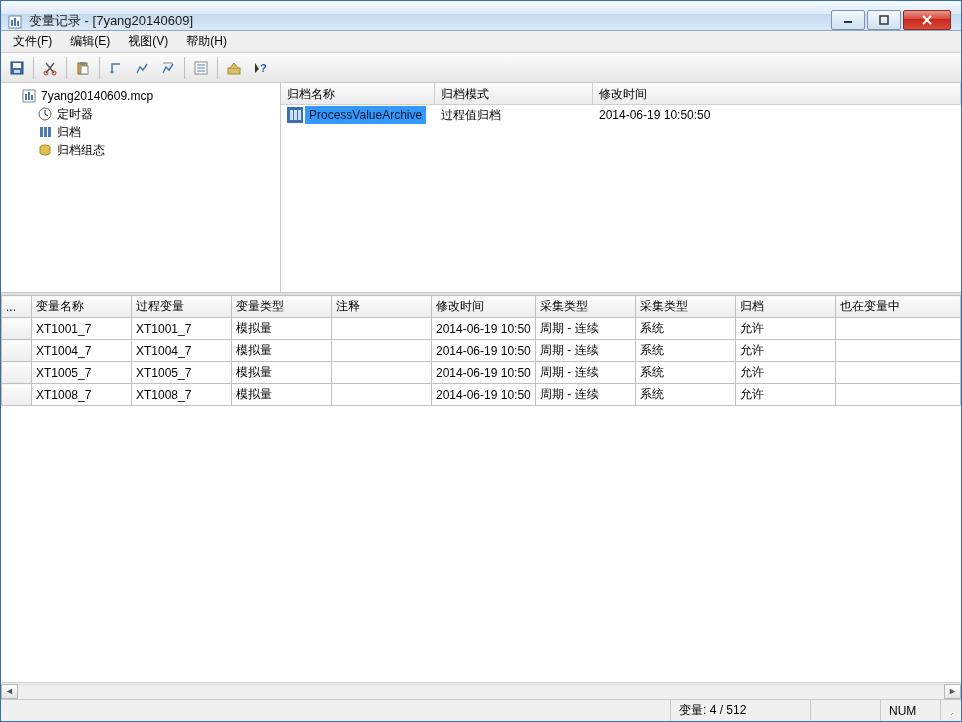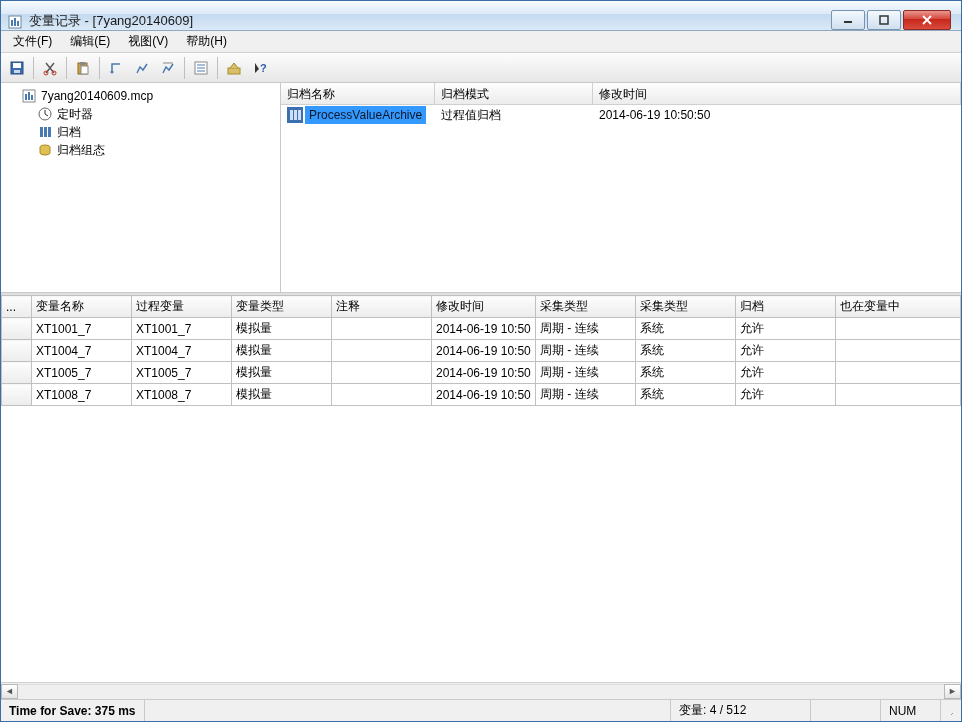--- a/index.html
+++ b/index.html
@@ -421,21 +421,20 @@
     </table>
     <div class="filler"></div>
     <div class="hscroll">
       <div class="sbtn">◄</div>
       <div class="track"></div>
       <div class="sbtn">►</div>
     </div>
   </div>
 
   <div class="statusbar">
-    <div class="seg first">Time for Save: 375 ms</div>
     <div class="seg flex"></div>
     <div class="seg" style="width:140px;font-weight:normal">变量: 4 / 512</div>
     <div class="seg" style="width:70px"></div>
     <div class="seg" style="width:60px">NUM</div>
     <div class="seg" style="width:20px;border-right:none">
       <svg width="12" height="12">
           <path d="M2 10 L10 2 M5 10 L10 5 M8 10 L10 8" stroke="#999"></path>
         </svg>
     </div>
   </div>

